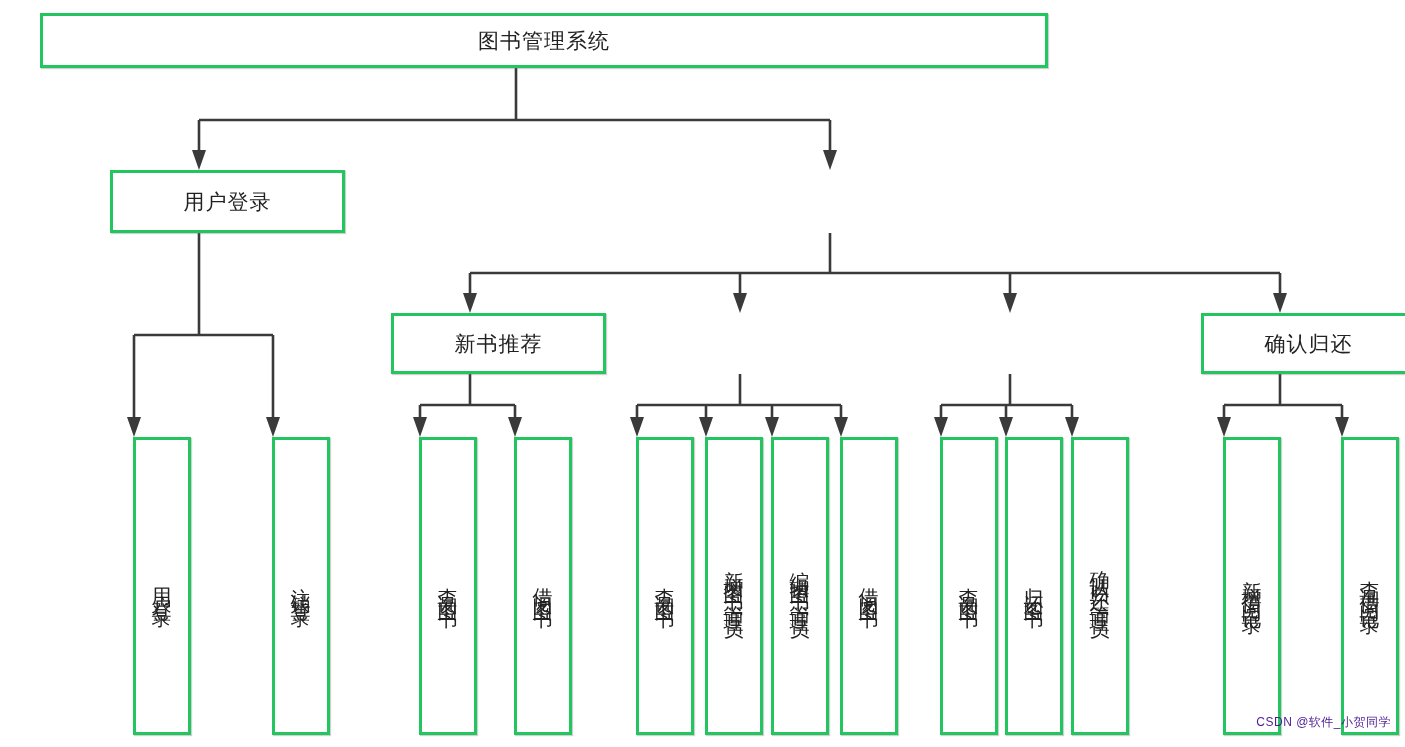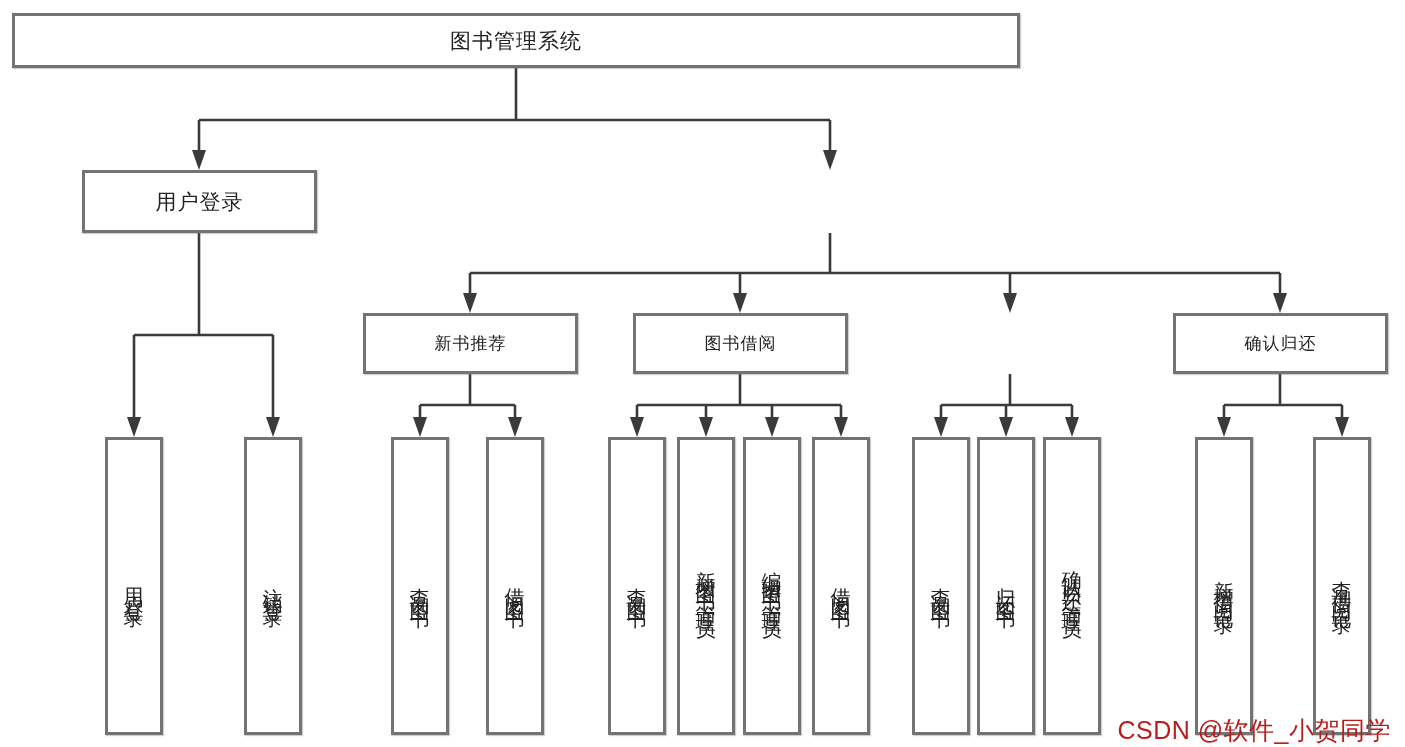--- a/index.html
+++ b/index.html
@@ -8,44 +8,45 @@
     width:1405px;height:747px;
     background:#ffffff;
     font-family:"Liberation Sans", sans-serif;
     overflow:hidden;
   }
   #wires{position:absolute;left:0;top:0;width:1405px;height:747px;}
   .box{
     position:absolute;
     box-sizing:border-box;
     background:#ffffff;
-    border:3px solid #737373;
+    border:3px solid #22c55e;
     display:flex;align-items:center;justify-content:center;
     color:#222222;
     box-shadow:1px 1px 1px rgba(120,120,130,0.35);
+    margin-left:28px;
   }
   .root{left:12px;top:13px;width:1008px;height:55px;font-size:21px;}
   .lvl2{top:170px;width:235px;height:63px;font-size:21px;}
-  .lvl3{top:313px;width:215px;height:61px;font-size:17px;}
+  .lvl3{top:313px;width:215px;height:61px;font-size:21px;}
   .leaf{top:437px;width:58px;height:298px;}
   .leaf span{
     writing-mode:vertical-rl;
     text-orientation:mixed;
     font-size:20px;
     line-height:1;
     letter-spacing:7px;
     color:#222222;
     white-space:nowrap;
   }
   .hlabel{letter-spacing:1px;}
   #watermark{
     position:absolute;
     right:14px;top:714px;
-    font-size:25px;
-    color:#b91c1c;
+    font-size:12px;
+    color:#4c1d95;
     letter-spacing:0.5px;
   }
 </style>
 </head>
 <body>
 
 <div id="canvas">
 
   <svg id="wires" viewBox="0 0 1405 747" xmlns="http://www.w3.org/2000/svg">
     <g stroke="#3a3a3a" stroke-width="2.6" fill="none">
@@ -85,21 +86,20 @@
       <polygon points="1217,417 1231,417 1224,437"></polygon>
       <polygon points="1335,417 1349,417 1342,437"></polygon>
     </g>
   </svg>
 
   <div class="box root hlabel">图书管理系统</div>
 
   <div class="box lvl2 hlabel" style="left:82px">用户登录</div>
 
   <div class="box lvl3 hlabel" style="left:363px">新书推荐</div>
-  <div class="box lvl3 hlabel" style="left:633px">图书借阅</div>
   <div class="box lvl3 hlabel" style="left:1173px">确认归还</div>
 
   <div class="box leaf" style="left:105px">
     <span>用户登录</span>
   </div>
   <div class="box leaf" style="left:244px">
     <span>注销登录</span>
   </div>
   <div class="box leaf" style="left:391px">
     <span>查询图书</span>

